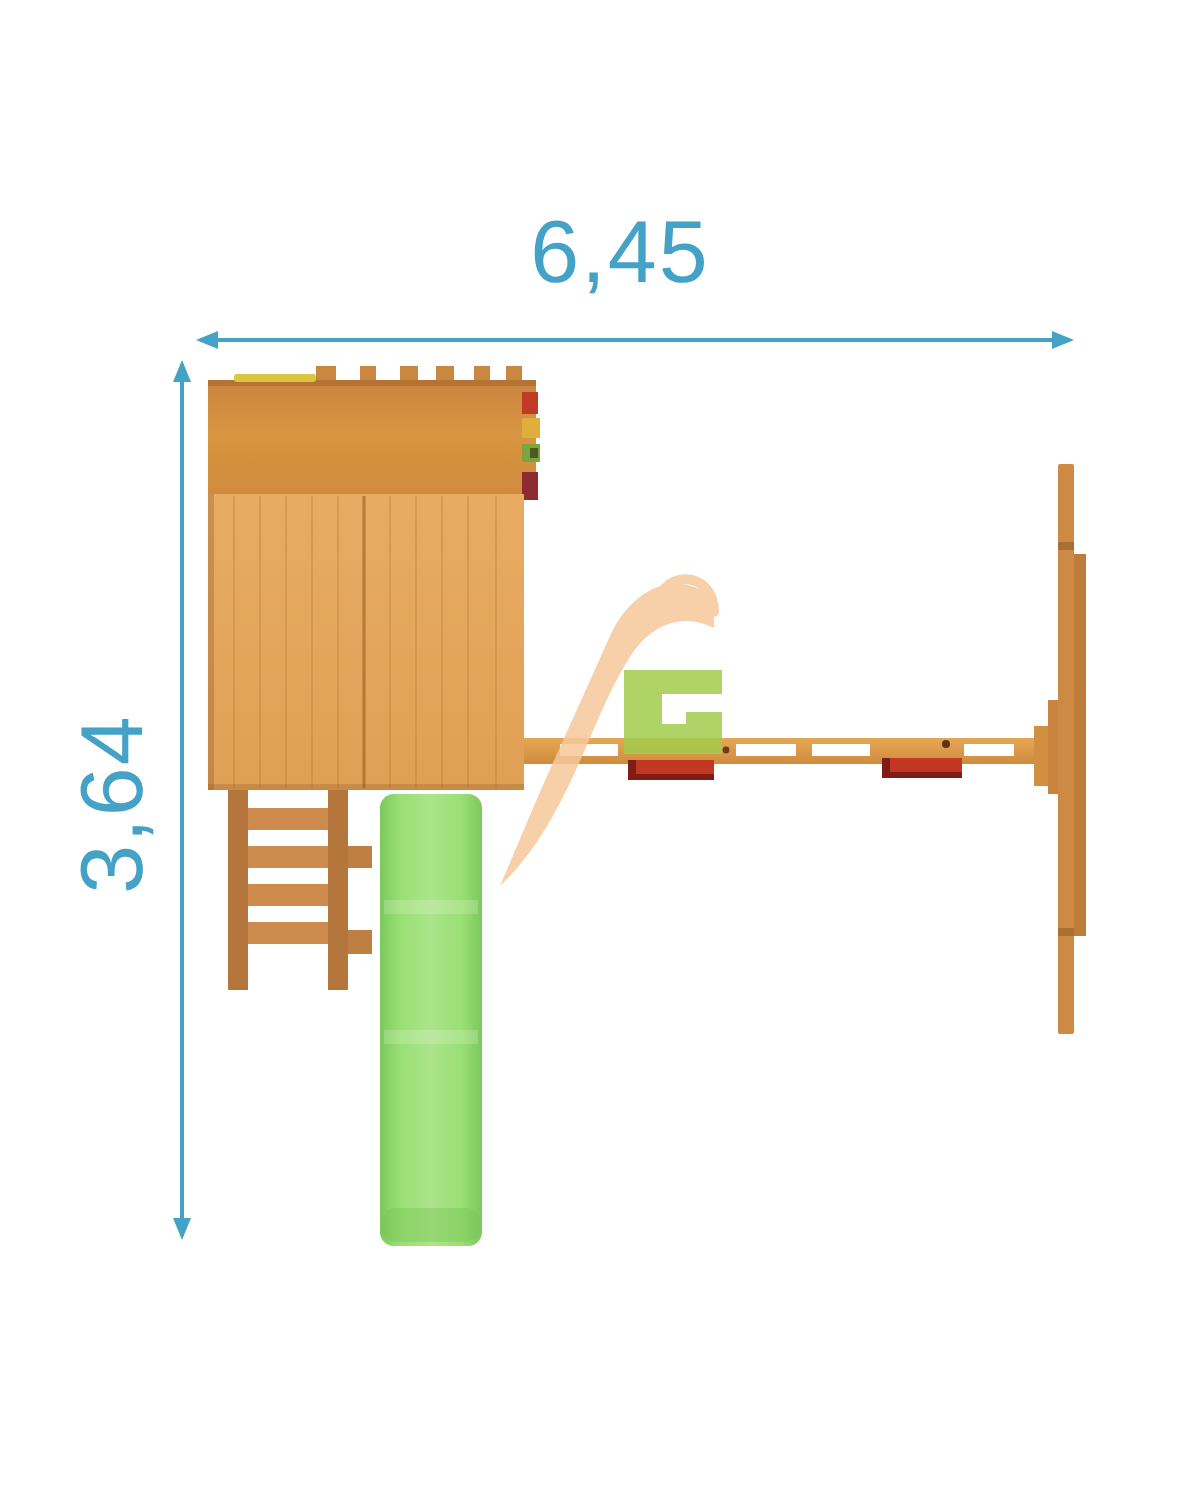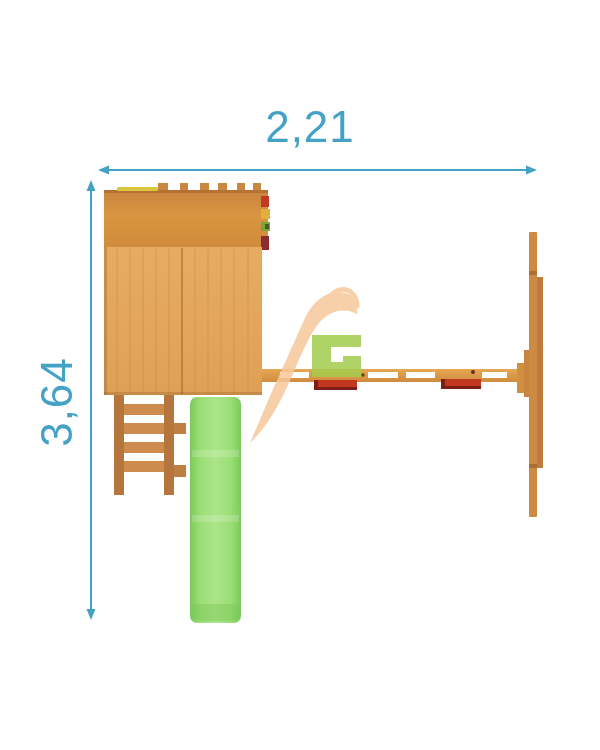--- a/index.html
+++ b/index.html
@@ -152,15 +152,15 @@
       <path d="M 357,299 C 338,284 316,294 305,318 C 296,338 288,356 278,378
                C 268,400 259,422 250,443 C 266,428 278,407 288,385
                C 297,365 304,346 314,330 C 325,312 341,306 357,314 Z" fill="#f6c89b"></path>
       <path d="M 328,307 C 328,284 357,284 357,306" fill="none" stroke-width="5" stroke-linecap="round" stroke="#f6c89b"></path>
       <polygon points="312,335 331,347 331,377 312,377" fill="#c7df7b"></polygon>
       <path d="M 312,335 L 361,335 L 361,347 L 331,347 L 331,362 L 343,362
                L 343,356 L 361,356 L 361,377 L 312,377 Z" fill="#a3cc4d"></path>
     </g>
   </svg>
 
-  <div class="dim-label top">2,21</div>
+  <div class="dim-label top">6,45</div>
   <div class="dim-label left">3,64</div>
 </div>
 
 </body></html>

